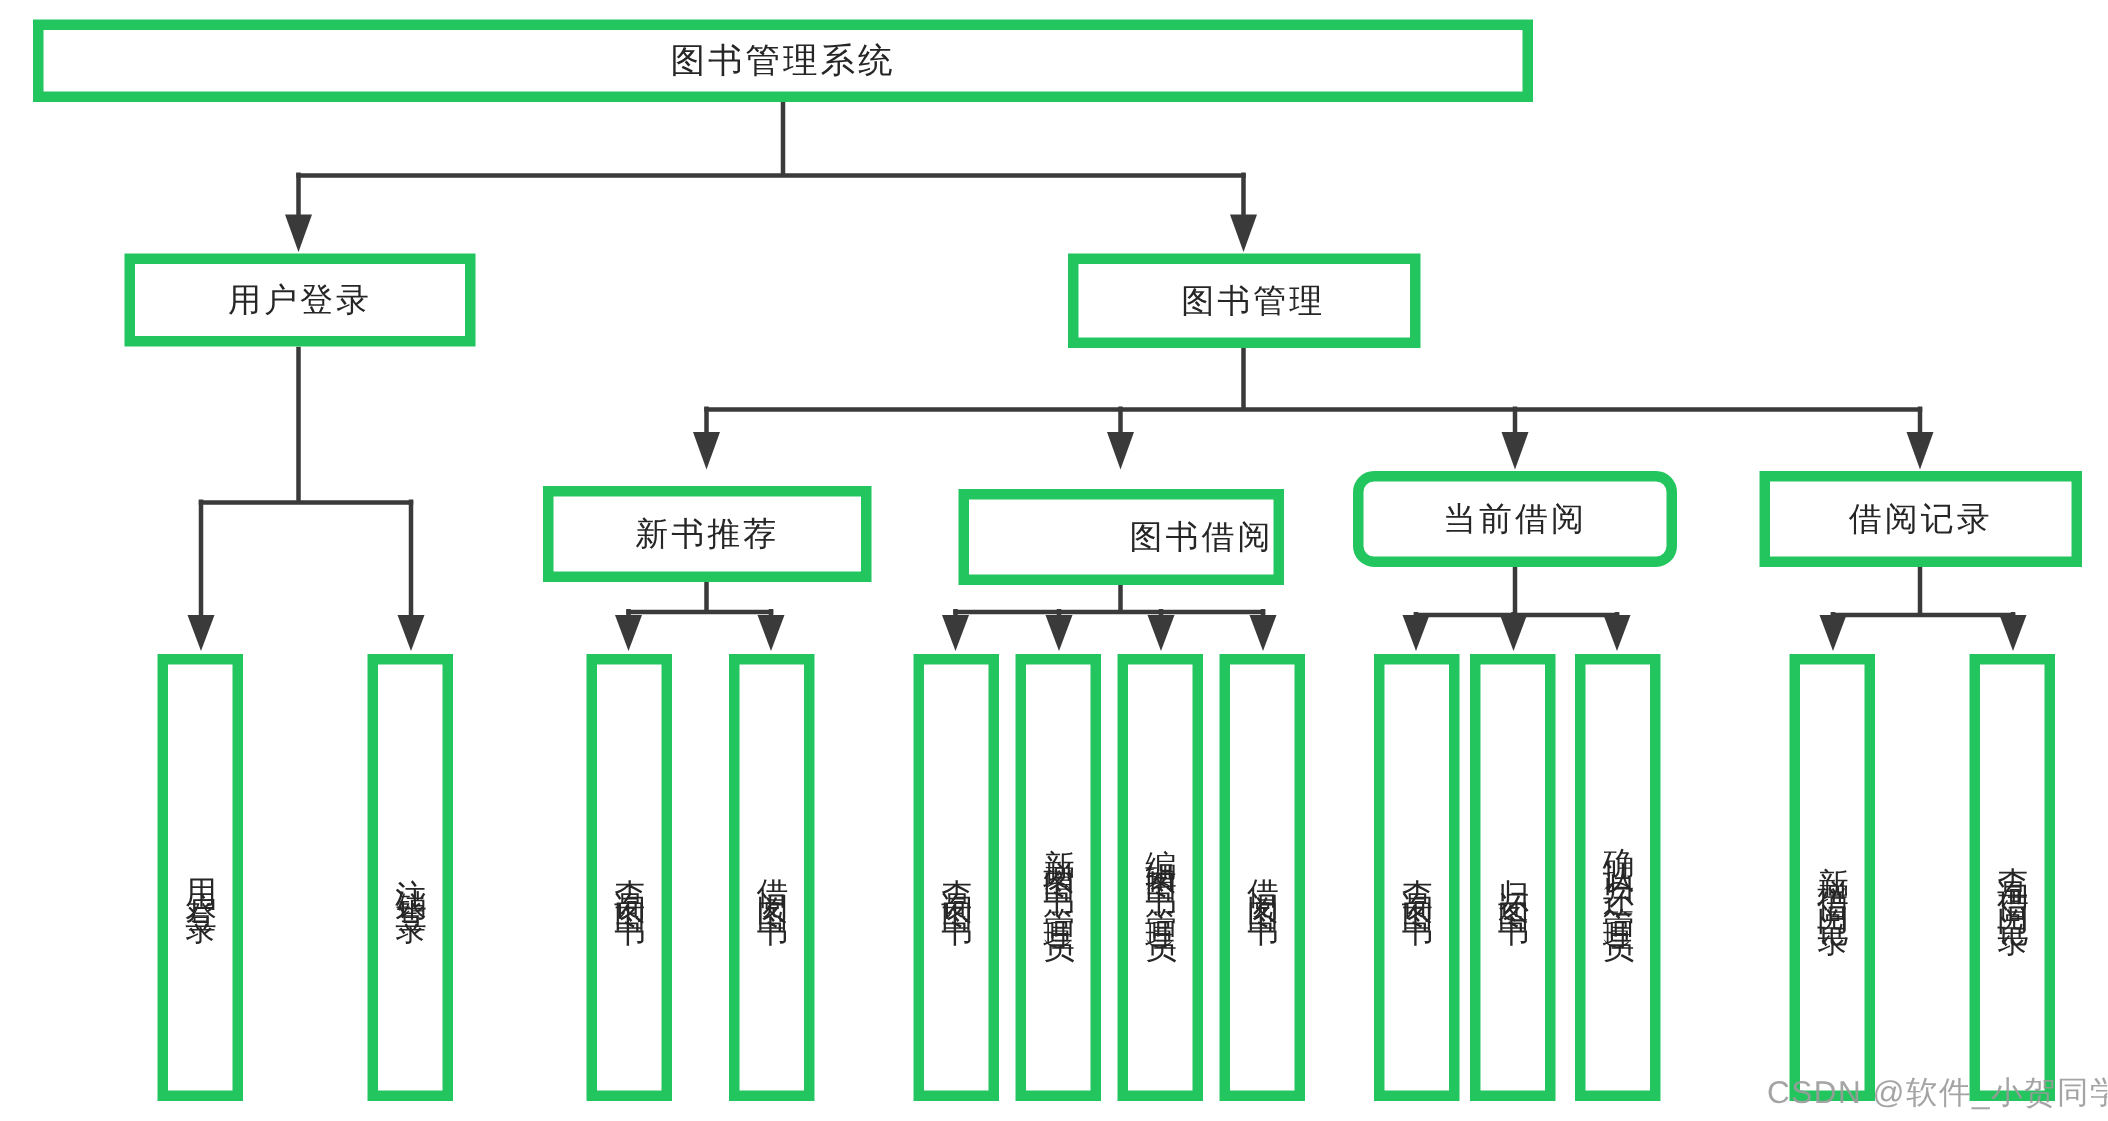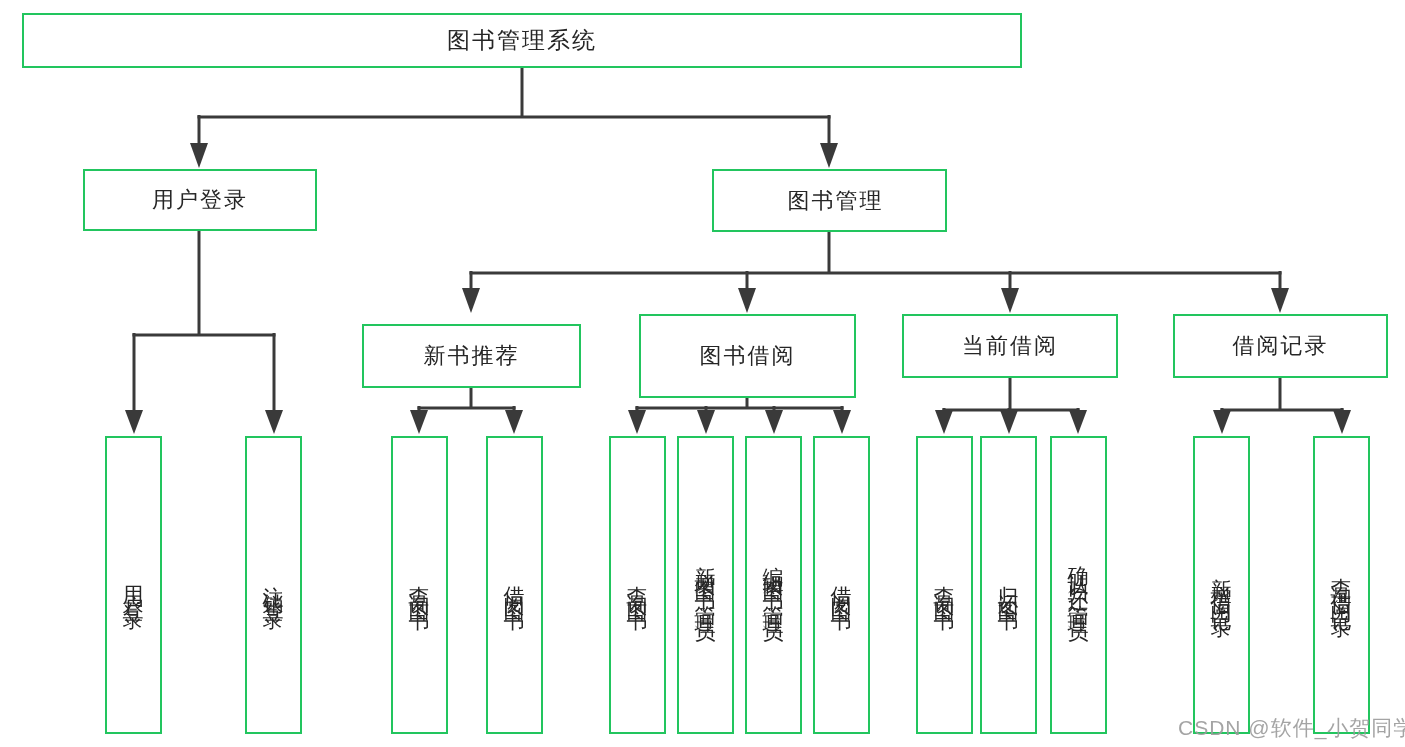--- a/index.html
+++ b/index.html
@@ -18,21 +18,21 @@
   #connector-layer {
     position: absolute;
     left: 0; top: 0;
     width: 1405px;
     height: 747px;
   }
   .box {
     position: absolute;
     box-sizing: border-box;
     background: #ffffff;
-    border: 2px solid #22c55e;
+    border: 7px solid #22c55e;
     color: #262626;
     display: flex;
     align-items: center;
     justify-content: center;
     text-align: center;
   }
   .hbox {
     font-size: 22px;
     letter-spacing: 2px;
     line-height: 1;
@@ -146,24 +146,24 @@
   <div class="box hbox" style="left:83px; top:169px; width:234px; height:62px;">
     <span class="lbl">用户登录</span>
   </div>
   <div class="box hbox" style="left:712px; top:169px; width:235px; height:63px;padding-left:12px;">
     <span class="lbl">图书管理</span>
   </div>
 
   <div class="box hbox" style="left:362px; top:324px; width:219px; height:64px;">
     <span class="lbl">新书推荐</span>
   </div>
-  <div class="box hbox" style="left:639px; top:314px; width:217px; height:84px;">
+  <div class="box hbox" style="left:639px; top:326px; width:217px; height:64px;justify-content:flex-end;">
     <span class="lbl">图书借阅</span>
   </div>
-  <div class="box hbox" style="left:902px; top:314px; width:216px; height:64px;">
+  <div class="box hbox" style="left:902px; top:314px; width:216px; height:64px;border-radius:14px;">
     <span class="lbl">当前借阅</span>
   </div>
   <div class="box hbox" style="left:1173px; top:314px; width:215px; height:64px;">
     <span class="lbl">借阅记录</span>
   </div>
 
   <div class="box vbox" style="left:105px;">
     <span class="lbl">用户登录</span>
   </div>
   <div class="box vbox" style="left:245px;">

